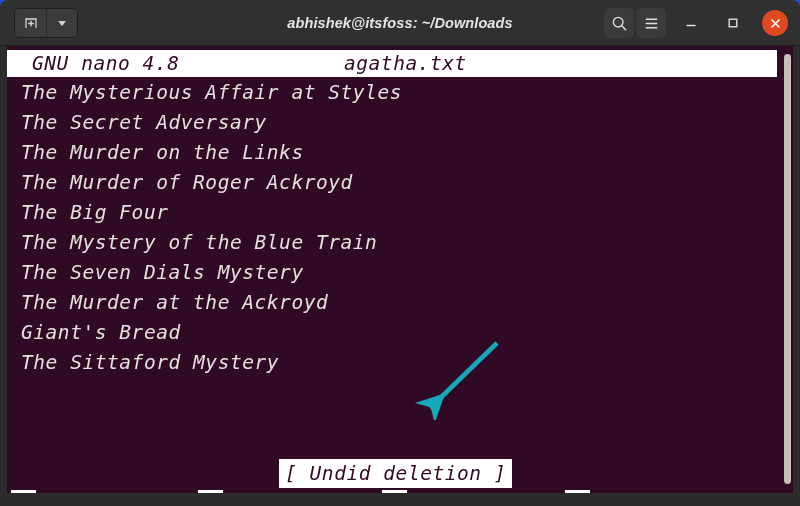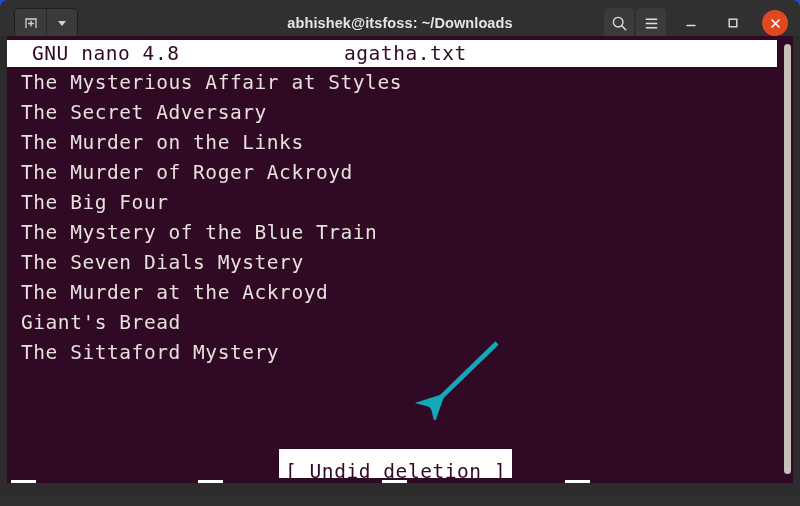--- a/index.html
+++ b/index.html
@@ -10,20 +10,21 @@
     overflow: hidden;
     background: #2b2b2b;
     font-family: "DejaVu Sans Mono", "Liberation Mono", monospace;
   }
 
   #app {
     position: relative;
     width: 800px;
     height: 467px;
     background: #1d4ed8;
+    font-style: italic;
   }
 
   
   .window {
     position: absolute;
     left: 0; top: 0;
     width: 800px;
     height: 506px;
     background: #303030;
     border-radius: 8px 8px 0 0;
@@ -100,21 +101,21 @@
     border-radius: 50%;
     background: #e0481f;
     display: flex; align-items: center; justify-content: center;
     margin-left: 10px;
     margin-right: 2px;
   }
 
   
   .term-outer {
     position: absolute;
-    left: 0; top: 36px;
+    left: 0; top: 46px;
     width: 800px;
     height: 460px;
     background: #2c2c2c;
   }
   .term {
     position: absolute;
     left: 7px; top: 0;
     width: 786px;
     height: 447px;
     background: #300a24;
@@ -192,21 +193,21 @@
 
   
   .nano-status {
     position: absolute;
     left: 272px;
     top: 413px;
     height: 29px;
     background: #ffffff;
     color: #300a24;
     line-height: 29px;
-    padding: 8px 6px;
+    padding: 0 6px;
   }
 
   
   .shortcuts {
     position: absolute;
     left: 0;
     top: 443px;
     width: 786px;
     height: 64px;
   }

